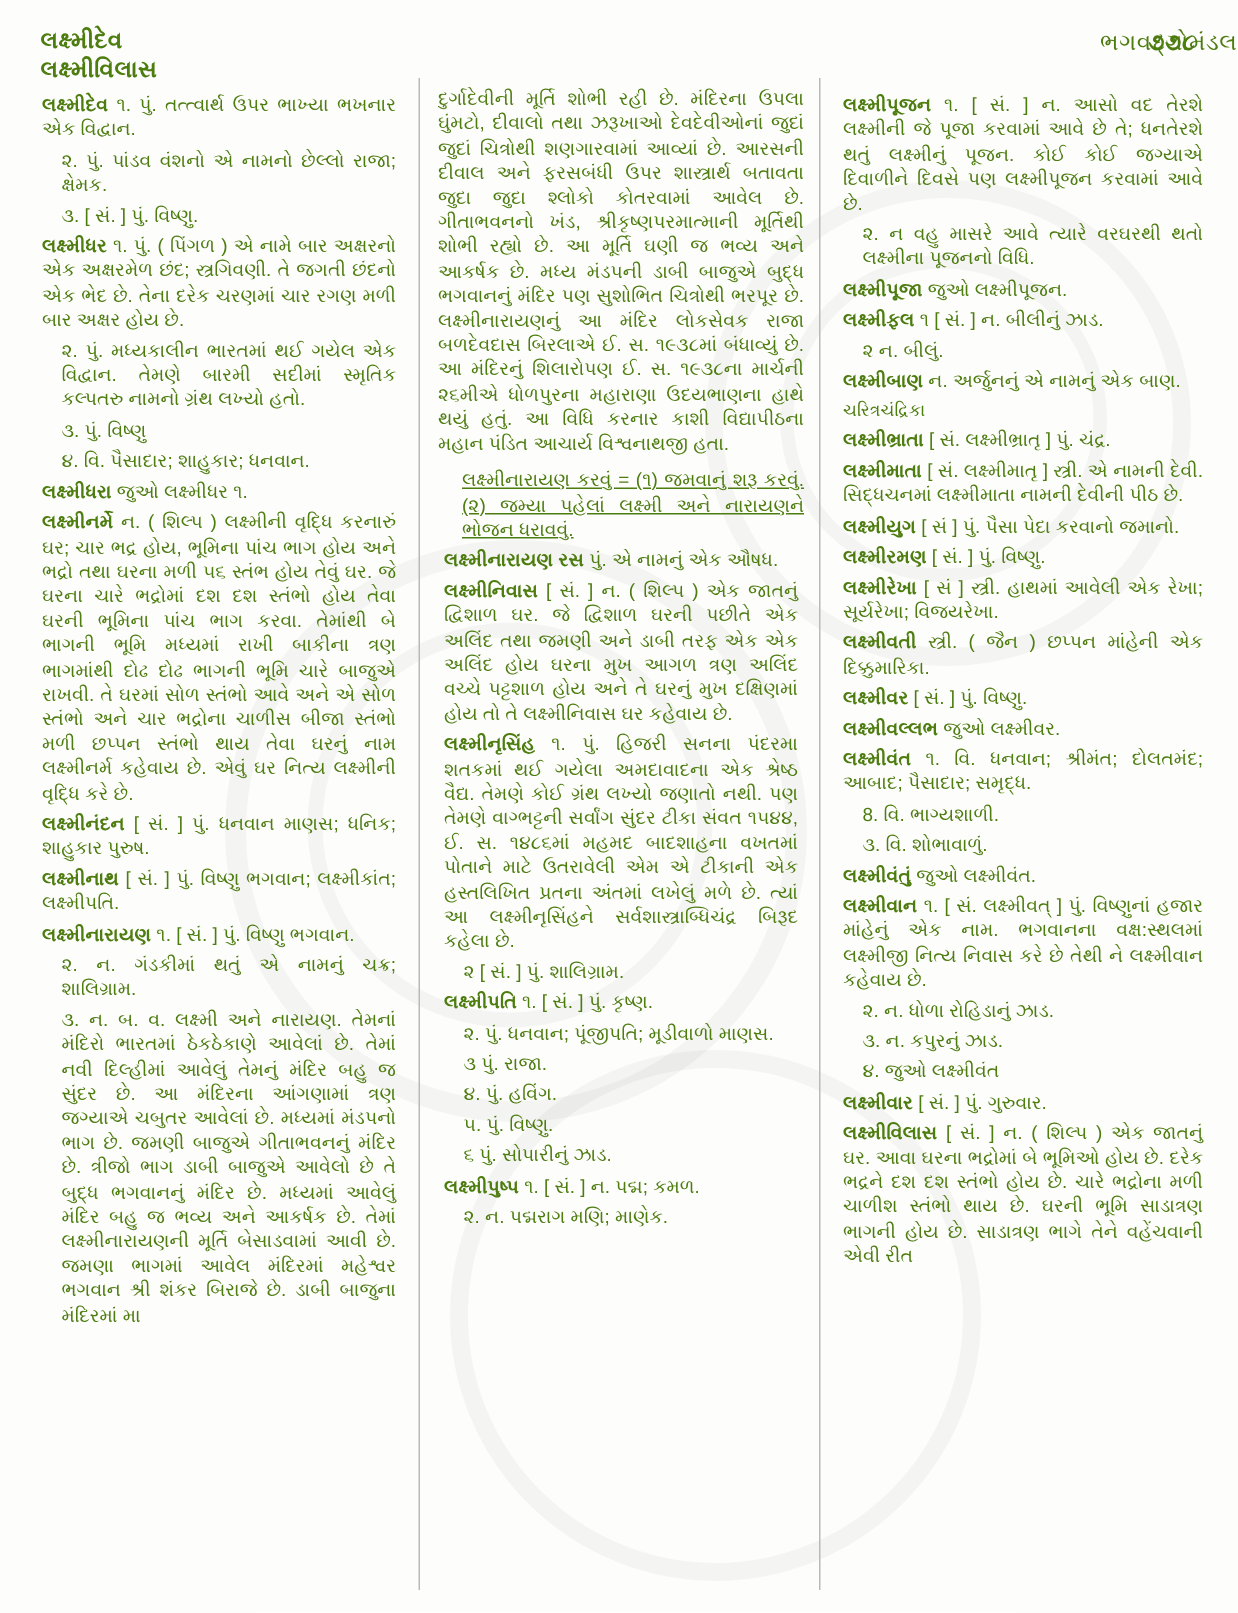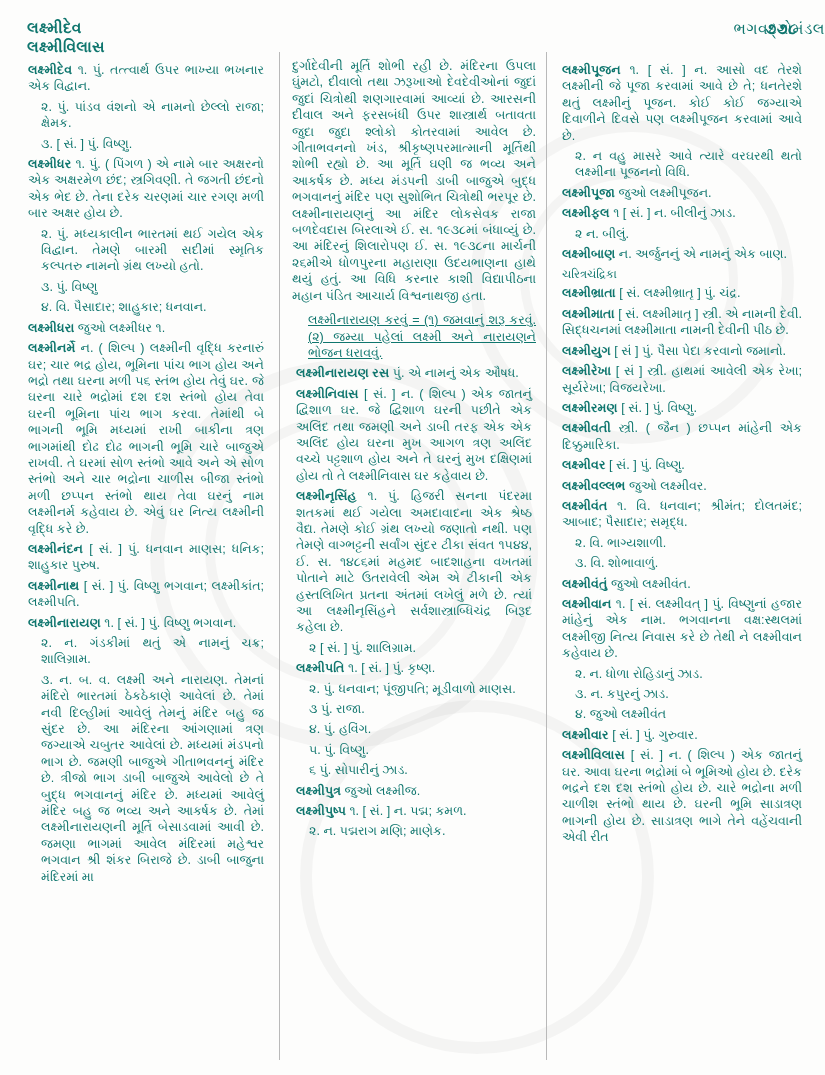--- a/index.html
+++ b/index.html
@@ -8,21 +8,21 @@
     padding: 0;
     background: #ffffff;
   }
   #page {
     position: relative;
     width: 825px;
     height: 1075px;
     background: #fdfdfc;
     overflow: hidden;
     font-family: "Liberation Sans", "DejaVu Sans", sans-serif;
-    color: #0f766e;
+    color: #4d7c0f;
     -webkit-font-smoothing: none;
   }
   
   .watermark {
     position: absolute;
     border-radius: 50%;
     border: 14px solid rgba(0,0,0,0.035);
     pointer-events: none;
     z-index: 0;
   }
@@ -212,23 +212,20 @@
         </div>
         <div class="entry">
           <p class="lead"><span class="hw">લક્ષ્મીપતિ</span><span> ૧. [ સં. ] પું. કૃષ્ણ.</span></p>
           <p class="sense">૨. પું. ધનવાન; પૂંજીપતિ; મૂડીવાળો માણસ.</p>
           <p class="sense">૩ પું. રાજા.</p>
           <p class="sense">૪. પું. હવિંગ.</p>
           <p class="sense">૫. પું. વિષ્ણુ.</p>
           <p class="sense">૬ પું. સોપારીનું ઝાડ.</p>
         </div>
         <div class="entry">
-          <p class="lead"><span class="hw">લક્ષ્મીપુત્ર</span><span> જુઓ લક્ષ્મીજ.</span></p>
-        </div>
-        <div class="entry">
           <p class="lead"><span class="hw">લક્ષ્મીપુષ્પ</span><span> ૧. [ સં. ] ન. પદ્મ; કમળ.</span></p>
           <p class="sense">૨. ન. પદ્મરાગ મણિ; માણેક.</p>
         </div>
       </div>
     <div class="col col-3">
         <div class="entry">
           <p class="lead"><span class="hw">લક્ષ્મીપૂજન</span><span> ૧. [ સં. ] ન. આસો વદ તેરશે લક્ષ્મીની જે પૂજા કરવામાં આવે છે તે; ધનતેરશે થતું લક્ષ્મીનું પૂજન. કોઈ કોઈ જગ્યાએ દિવાળીને દિવસે પણ લક્ષ્મીપૂજન કરવામાં આવે છે.</span></p>
           <p class="sense">૨. ન વહુ માસરે આવે ત્યારે વરઘરથી થતો લક્ષ્મીના પૂજનનો વિધિ.</p>
         </div>
         <div class="entry">
@@ -245,37 +242,37 @@
         <div class="entry">
           <p class="lead"><span class="hw">લક્ષ્મીભ્રાતા</span><span> [ સં. લક્ષ્મીભ્રાતૃ ] પું. ચંદ્ર.</span></p>
         </div>
         <div class="entry">
           <p class="lead"><span class="hw">લક્ષ્મીમાતા</span><span> [ સં. લક્ષ્મીમાતૃ ] સ્ત્રી. એ નામની દેવી. સિદ્ધચનમાં લક્ષ્મીમાતા નામની દેવીની પીઠ છે.</span></p>
         </div>
         <div class="entry">
           <p class="lead"><span class="hw">લક્ષ્મીયુગ</span><span> [ સં ] પું. પૈસા પેદા કરવાનો જમાનો.</span></p>
         </div>
         <div class="entry">
+          <p class="lead"><span class="hw">લક્ષ્મીરમણ</span><span> [ સં. ] પું. વિષ્ણુ.</span></p>
+        </div>
+        <div class="entry">
           <p class="lead"><span class="hw">લક્ષ્મીરેખા</span><span> [ સં ] સ્ત્રી. હાથમાં આવેલી એક રેખા; સૂર્યરેખા; વિજયરેખા.</span></p>
         </div>
         <div class="entry">
-          <p class="lead"><span class="hw">લક્ષ્મીરમણ</span><span> [ સં. ] પું. વિષ્ણુ.</span></p>
-        </div>
-        <div class="entry">
           <p class="lead"><span class="hw">લક્ષ્મીવતી</span><span> સ્ત્રી. ( જૈન ) છપ્પન માંહેની એક દિક્કુમારિકા.</span></p>
         </div>
         <div class="entry">
           <p class="lead"><span class="hw">લક્ષ્મીવર</span><span> [ સં. ] પું. વિષ્ણુ.</span></p>
         </div>
         <div class="entry">
           <p class="lead"><span class="hw">લક્ષ્મીવલ્લભ</span><span> જુઓ લક્ષ્મીવર.</span></p>
         </div>
         <div class="entry">
           <p class="lead"><span class="hw">લક્ષ્મીવંત</span><span> ૧. વિ. ધનવાન; શ્રીમંત; દોલતમંદ; આબાદ; પૈસાદાર; સમૃદ્ધ.</span></p>
-          <p class="sense">૨. વિ. ભાગ્યશાળી.</p>
+          <p class="sense">8. વિ. ભાગ્યશાળી.</p>
           <p class="sense">૩. વિ. શોભાવાળું.</p>
         </div>
         <div class="entry">
           <p class="lead"><span class="hw">લક્ષ્મીવંતું</span><span> જુઓ લક્ષ્મીવંત.</span></p>
         </div>
         <div class="entry">
           <p class="lead"><span class="hw">લક્ષ્મીવાન</span><span> ૧. [ સં. લક્ષ્મીવત્ ] પું. વિષ્ણુનાં હજાર માંહેનું એક નામ. ભગવાનના વક્ષ:સ્થલમાં લક્ષ્મીજી નિત્ય નિવાસ કરે છે તેથી ને લક્ષ્મીવાન કહેવાય છે.</span></p>
           <p class="sense">૨. ન. ધોળા રોહિડાનું ઝાડ.</p>
           <p class="sense">૩. ન. કપુરનું ઝાડ.</p>
           <p class="sense">૪. જુઓ લક્ષ્મીવંત</p>

